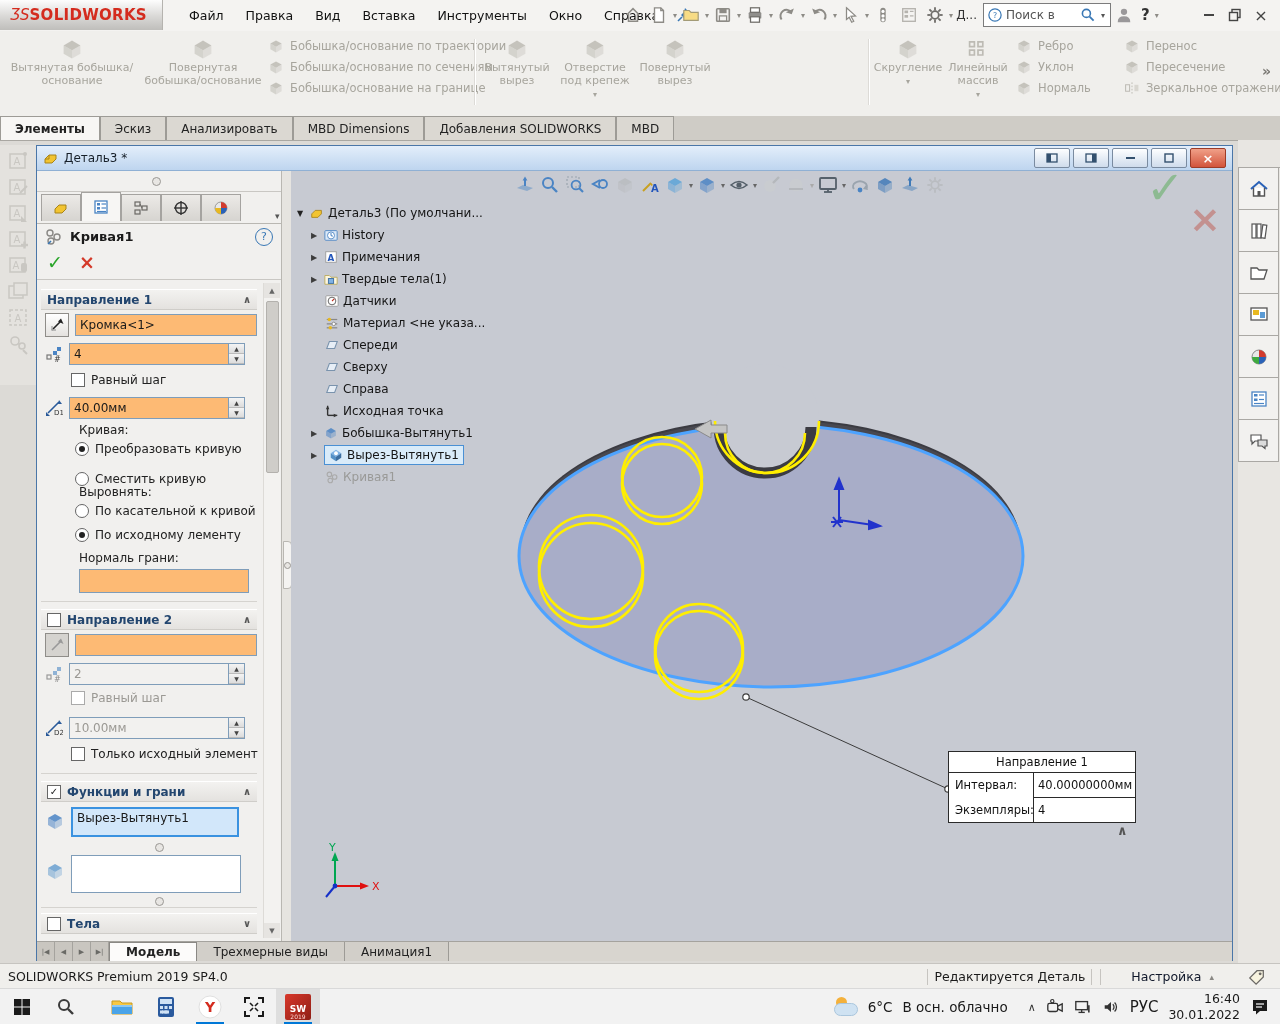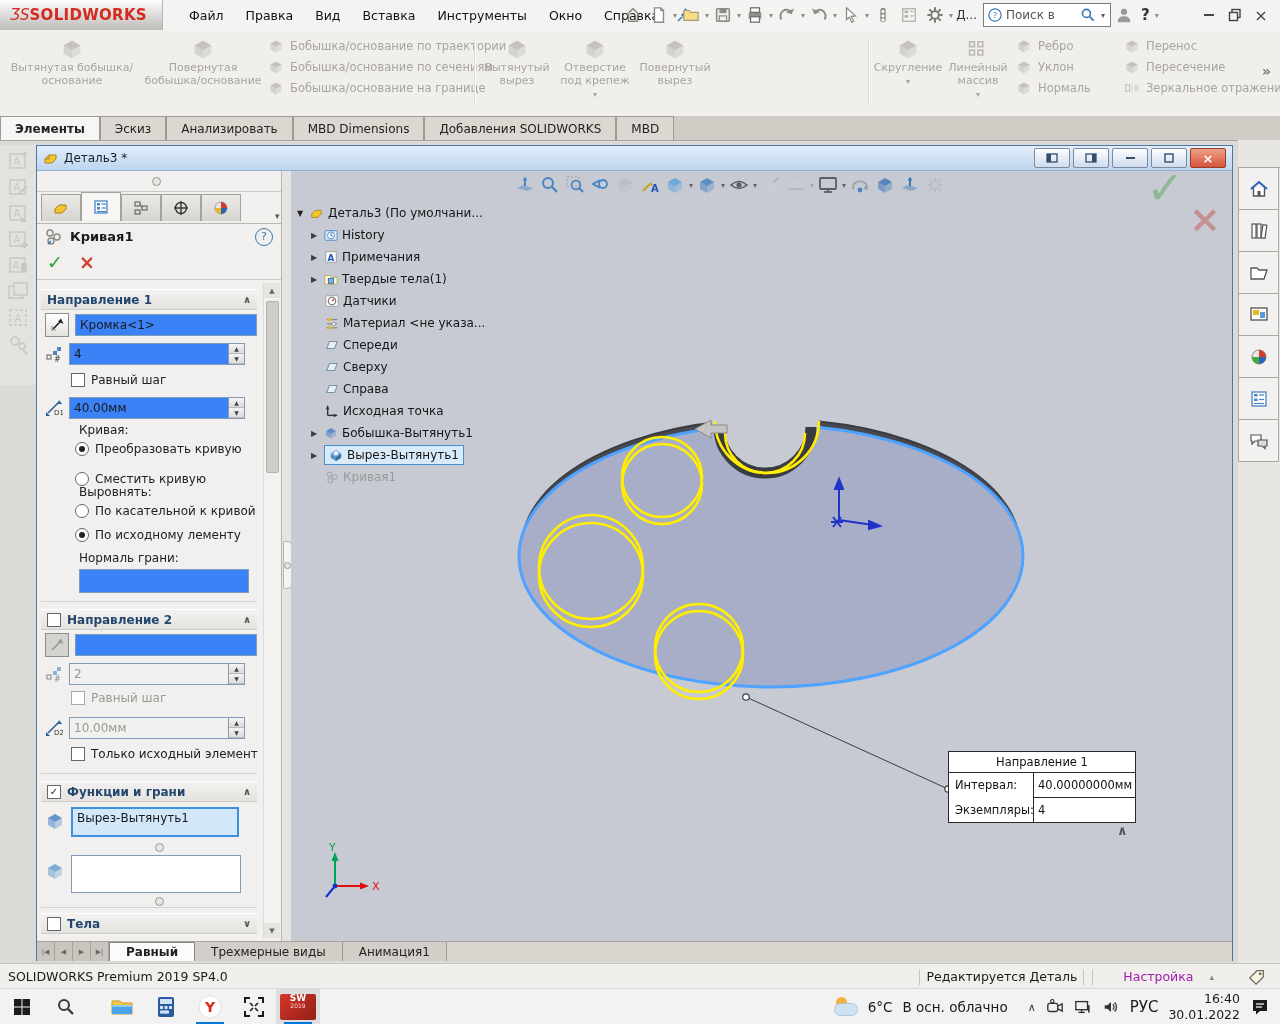--- a/index.html
+++ b/index.html
@@ -36,21 +36,21 @@
   #doctitle{left:0;top:0;width:100%;height:25px;background:linear-gradient(180deg,#e3eefb,#bed5ef);border-bottom:1px solid #8fb0d4;display:flex;align-items:center;padding:0 6px;box-sizing:border-box;gap:5px}
   .dwbtn{width:34px;height:18px;border:1px solid #7a8ba0;border-radius:2px;background:linear-gradient(180deg,#fdfeff,#cfdcec);display:flex;align-items:center;justify-content:center;margin-left:3px}
   .dwbtn.close{background:linear-gradient(180deg,#f0a088,#d2543c);border-color:#9c3c28;color:#fff;font-weight:bold}
 
   
   #pm{left:0;top:25px;width:245px;height:770px;background:#f1f0ee;border-right:1px solid #b9b7b2;box-sizing:border-box}
   .pm-tab{width:38px;height:26px;border:1px solid #a5a3a0;border-bottom:none;background:linear-gradient(180deg,#eceae7,#d6d4d0);display:flex;align-items:center;justify-content:center}
   .pm-tab.active{background:#f7f6f4;height:28px}
   .sect-h{display:flex;align-items:center;height:21px;background:linear-gradient(180deg,#f3f2f0,#e4e2df);border-top:1px solid #fff;border-bottom:1px solid #cfcdc9;font-weight:bold;color:#23466f;font-size:12px;padding:0 6px;gap:6px}
   .chev{margin-left:auto;color:#555;font-size:10px}
-  .fld{height:20px;border:1px solid #7f9db9;background:#3b82f6;display:flex;align-items:center;padding:0 4px;font-size:12px}
+  .fld{height:20px;border:1px solid #7f9db9;background:#fdba74;display:flex;align-items:center;padding:0 4px;font-size:12px}
   .spin{position:absolute;right:0;top:0;width:15px;height:100%;border-left:1px solid #7f9db9;display:flex;flex-direction:column}
   .spin div{flex:1;background:linear-gradient(180deg,#f4f4f4,#dcdcdc);border-bottom:1px solid #bbb;font-size:6px;color:#444;display:flex;align-items:center;justify-content:center}
   .cb{width:12px;height:12px;border:1px solid #666;background:#fff;display:inline-flex;align-items:center;justify-content:center;font-size:10px;line-height:10px;color:#222}
   .rad{width:12px;height:12px;border:1px solid #666;border-radius:50%;background:#fff;display:inline-flex;align-items:center;justify-content:center}
   .rad .dot{width:6px;height:6px;border-radius:50%;background:#222}
   .lbl{font-size:12px;color:#222}
   .glbl{font-size:12px;color:#9b9994}
   .pmrow{position:absolute;left:8px;display:flex;align-items:center;gap:6px}
   .selbtn{width:22px;height:22px;border:1px solid #8f8d89;background:linear-gradient(180deg,#fff,#e4e2df);display:flex;align-items:center;justify-content:center}
   .handle{width:7px;height:7px;border:1px solid #9a9894;border-radius:50%;background:#e8e6e3}
@@ -991,21 +991,21 @@
       </div>
     </div>
     <span class="abs" style="left:826px;top:652px;color:#555;font-size:13px;font-weight:bold">∧</span>
   </div>
 
   <div id="bottabs" class="abs">
     <span class="navb">|◀</span>
     <span class="navb">◀</span>
     <span class="navb">▶</span>
     <span class="navb">▶|</span>
-    <span class="btab active">Равный</span>
+    <span class="btab active">Модель</span>
     <span class="btab">Трехмерные виды</span>
     <span class="btab">Анимация1</span>
   </div>
 </div>
 
 <div class="abs" style="left:1238px;top:140px;width:42px;height:823px;background:#e8e6e2">
   <div style="display:flex;flex-direction:column;margin-top:27px;border-top:1px solid #aaa8a4">
     <span class="tp-btn">
         <svg class="i20" viewBox="0 0 20 20">
           <path d="M2 10 L10 3 L18 10" fill="none" stroke="#2a62b8" stroke-width="2"></path>
@@ -1059,21 +1059,21 @@
   </div>
 </div>
 
 <div id="statusbar" class="abs">
   <span style="margin-left:8px;font-size:12.5px">SOLIDWORKS Premium 2019 SP4.0</span>
   <span style="margin-left:auto;display:flex;align-items:center">
     <span class="vsep"></span>
     <span style="font-size:12.5px">Редактируется Деталь</span>
     <span class="vsep"></span>
       <span class="vsep" style="margin-left:2px"></span>
-    <span style="font-size:12.5px;color:#a21caf;margin:0 16px 0 24px">Настройка</span>
+    <span style="font-size:12.5px;color:#0f172a;margin:0 8px 0 24px">Настройка</span>
     <span style="color:#8a8884;font-size:9px;margin-right:34px">▴</span>
     <svg class="i18" style="margin-right:14px" viewBox="0 0 20 20">
         <path d="M2 11 L10 3 H17 V10 L9 18 Z" fill="#f7f3df" stroke="#6a6864" stroke-width="1.4"></path>
         <circle cx="13.5" cy="6.5" r="1.6" fill="#6a6864"></circle>
       </svg>
   </span>
 </div>
 
 <div id="taskbar" class="abs">
   <span class="tb-ico">
@@ -1127,21 +1127,21 @@
         </g>
         <g stroke="#1b1b1b" stroke-width="1.6">
           <line x1="8" y1="8" x2="11" y2="11"></line>
           <line x1="16" y1="8" x2="13" y2="11"></line>
           <line x1="8" y1="16" x2="11" y2="13"></line>
           <line x1="16" y1="16" x2="13" y2="13"></line>
         </g>
       </svg>
   </span>
   <span class="tb-ico" style="background:#dedede">
-    <span style="width:36px;height:26px;background:linear-gradient(135deg,#d8372a,#8e1f16);display:flex;flex-direction:column;align-items:center;justify-content:flex-start;border-radius:2px">
+    <span style="width:26px;height:26px;background:linear-gradient(135deg,#d8372a,#8e1f16);display:flex;flex-direction:column;align-items:center;justify-content:flex-end;border-radius:2px">
       <span style="color:#fff;font-size:9px;font-weight:bold;line-height:1">SW</span>
       <span style="color:#ffd9d4;font-size:6px;line-height:1">2019</span>
     </span>
     <span class="tb-active-bar"></span>
   </span>
 
   <span style="margin-left:auto;display:flex;align-items:center;gap:10px;padding-right:10px">
     <span style="position:relative;width:24px;height:20px">
       <span style="position:absolute;left:2px;top:0;width:11px;height:11px;border-radius:50%;background:#f4b13c"></span>
       <span style="position:absolute;left:0;top:6px;width:22px;height:11px;border-radius:7px;background:#cfe2f2;border:1px solid #aac6dd"></span>

